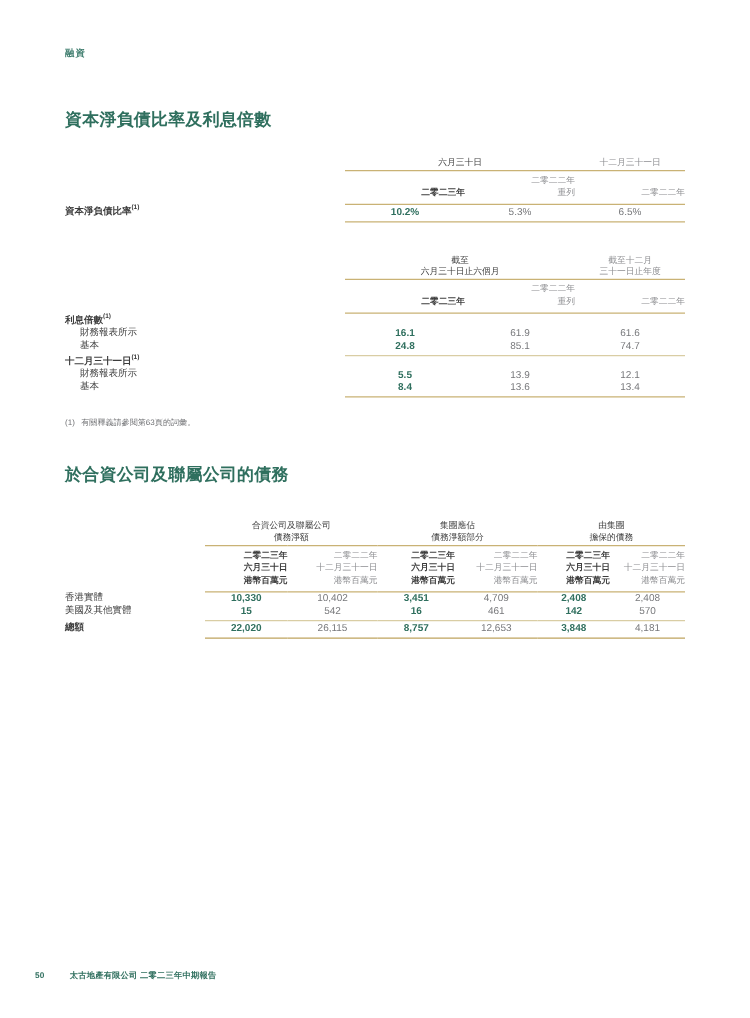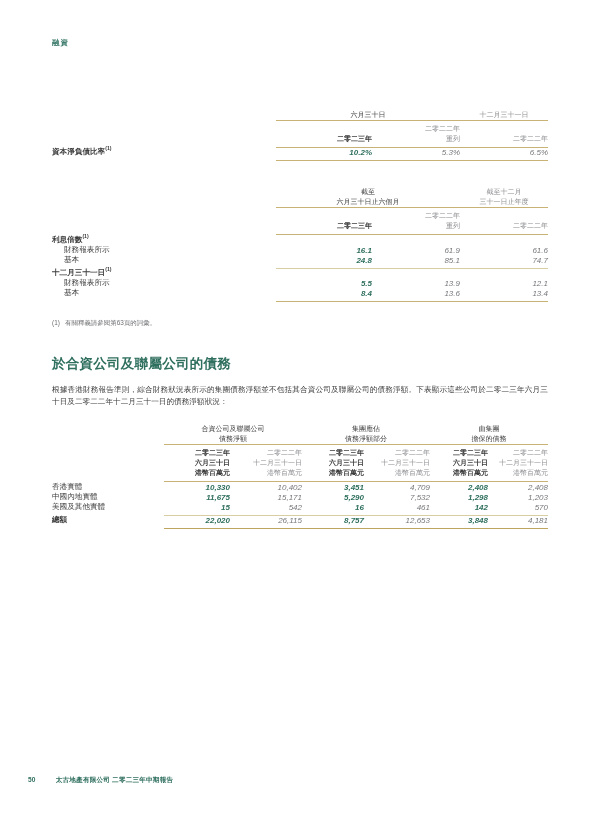--- a/index.html
+++ b/index.html
@@ -67,25 +67,24 @@
   .lbl {
     text-align: left;
     color: #3c3c3c;
     font-size: 7.6px;
     white-space: nowrap;
   }
   .lbl.bold { font-weight: bold; }
   .lbl.indent { padding-left: 12px; }
 
   .num {
-    text-align: right;
+    text-align: center;
     font-size: 8px;
     white-space: nowrap;
     padding-right: 6px;
-    font-style: italic;
   }
   .num.cur {
     font-weight: bold;
     color: #2f6f5e;
   }
   .num.prev {
     color: #77787b;
   }
 
   
@@ -165,20 +164,21 @@
 </style>
 </head>
 <body>
 
 <div class="page">
 
   <div class="running-head">融資</div>
 
   <div class="content">
 
+    <h2 class="section-title">資本淨負債比率及利息倍數</h2>
 
     <div style="height:22px"></div>
 
     <table class="fin">
       <colgroup>
         <col style="width:224px">
         <col style="width:96px">
         <col style="width:88px">
         <col style="width:88px">
       </colgroup>
@@ -311,21 +311,20 @@
     <div class="footnote">
       <span class="mark">(1)</span><span>有關釋義請參閱第63頁的詞彙。</span>
     </div>
 
     <div style="height:28px"></div>
 
     <h2 class="section-title">於合資公司及聯屬公司的債務</h2>
 
     <div style="height:12px"></div>
 
-    <p class="body">根據香港財務報告準則，綜合財務狀況表所示的集團債務淨額並不包括其合資公司及聯屬公司的債務淨額。下表顯示這些公司於二零二三年六月三十日及二零二二年十二月三十一日的債務淨額狀況：</p>
 
     <div style="height:16px"></div>
 
     <table class="fin">
       <colgroup>
         <col style="width:112px">
         <col style="width:66px">
         <col style="width:72px">
         <col style="width:62px">
         <col style="width:66px">
@@ -394,29 +393,20 @@
         <tr class="rowpad-tight">
           <td class="lbl">香港實體</td>
           <td class="num cur">10,330</td>
           <td class="num prev">10,402</td>
           <td class="num cur">3,451</td>
           <td class="num prev">4,709</td>
           <td class="num cur">2,408</td>
           <td class="num prev">2,408</td>
         </tr>
         <tr class="rowpad-tight">
-          <td class="lbl">中國內地實體</td>
-          <td class="num cur">11,675</td>
-          <td class="num prev">15,171</td>
-          <td class="num cur">5,290</td>
-          <td class="num prev">7,532</td>
-          <td class="num cur">1,298</td>
-          <td class="num prev">1,203</td>
-        </tr>
-        <tr class="rowpad-tight">
           <td class="lbl">美國及其他實體</td>
           <td class="num cur">15</td>
           <td class="num prev">542</td>
           <td class="num cur">16</td>
           <td class="num prev">461</td>
           <td class="num cur">142</td>
           <td class="num prev">570</td>
         </tr>
         <tr class="thin-row">
             <td class="rule-none"></td>

